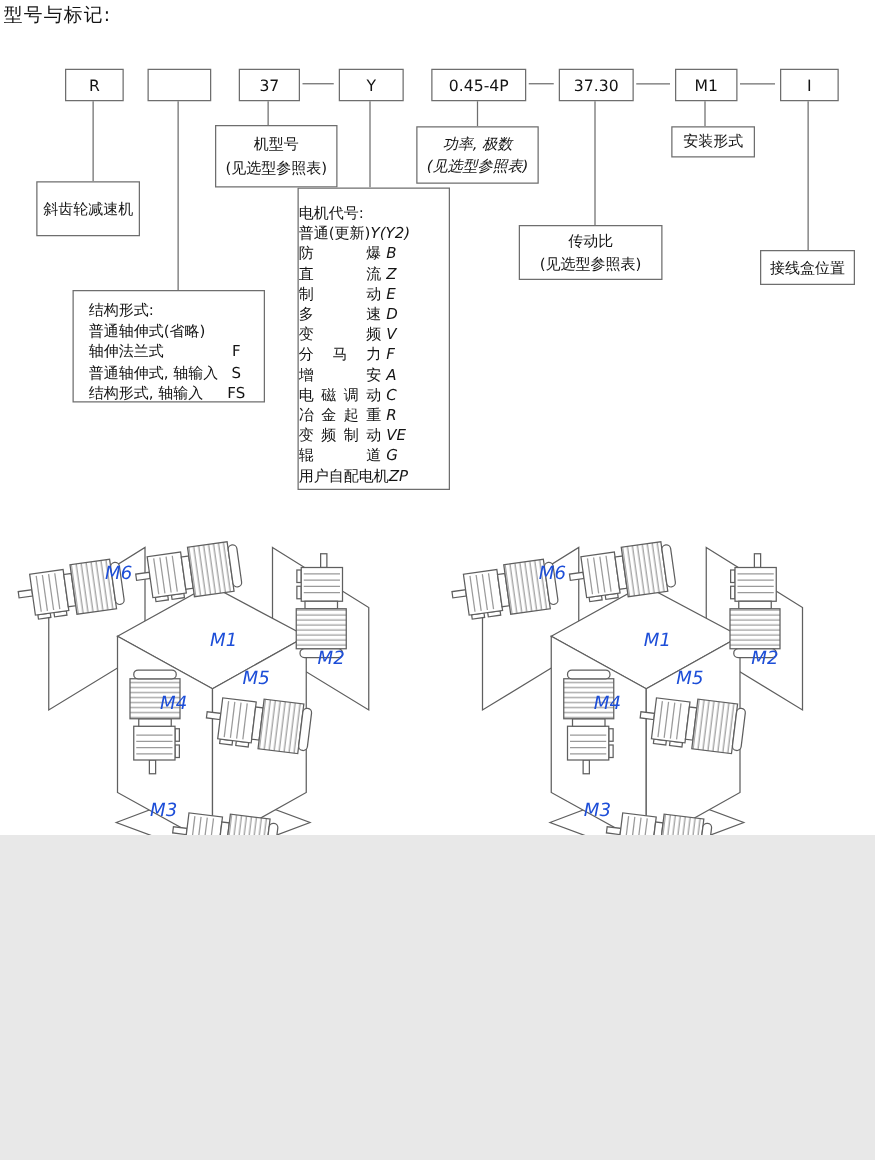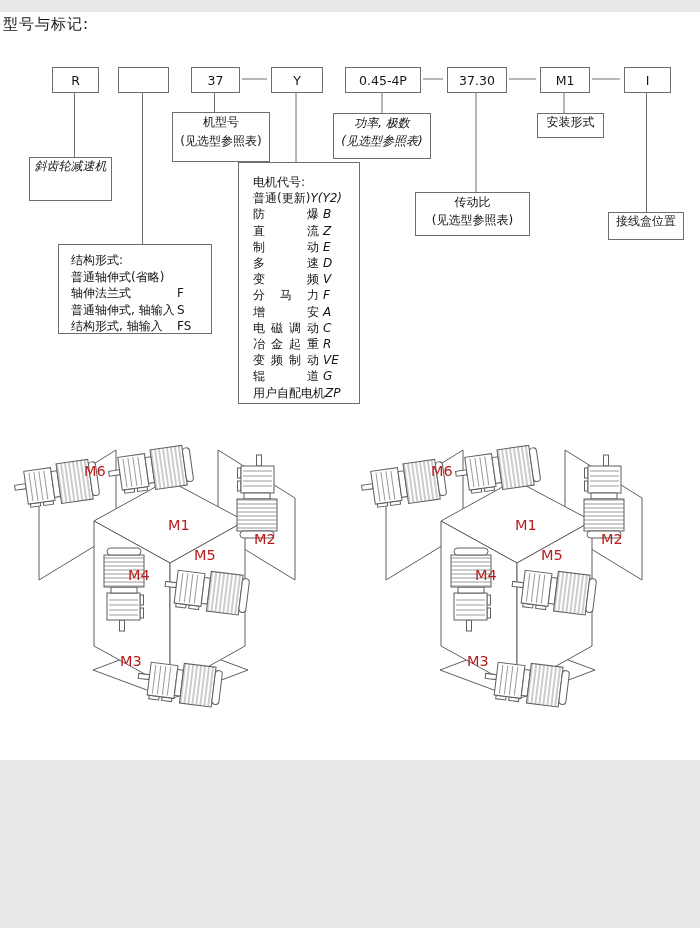--- a/index.html
+++ b/index.html
@@ -1,56 +1,56 @@
 <!DOCTYPE html>
 <html><head>
 <meta charset="utf-8">
 <style>
   html,body{margin:0;padding:0;background:#e8e8e8;}
   .sheet{
-    position:relative;width:700px;height:748px;margin:12px auto;background:#ffffff;
+    position:relative;width:700px;height:668px;margin:0 auto;background:#ffffff;
     font-family:"DejaVu Sans","Liberation Sans",sans-serif;color:#141414;overflow:hidden;
   }
   
   .doc-title{position:absolute;left:3px;top:3px;font-size:15px;font-weight:500;letter-spacing:1px;}
   .sec-heading{font-size:15.5px;font-weight:700;letter-spacing:1px;}
   
   .top-section{position:absolute;left:0;top:0;width:700px;height:420px;}
   .connectors{position:absolute;left:0;top:0;}
   .connectors line{stroke:#6e6e6e;stroke-width:1;}
   .cbox{
     position:absolute;top:55px;height:24px;border:1px solid #6e6e6e;background:#fff;
     display:flex;align-items:center;justify-content:center;font-size:12.5px;
   }
   .cb0{left:52px;width:45px}.cb1{left:118px;width:49px}.cb2{left:191px;width:47px}
   .cb3{left:271px;width:50px}.cb4{left:345px;width:74px}.cb5{left:447px;width:58px}
   .cb6{left:540px;width:48px}.cb7{left:624px;width:45px}
   .lbox{position:absolute;border:1px solid #6e6e6e;background:#fff;font-size:12px;line-height:17px;}
-  .lbox.center{display:flex;flex-direction:column;align-items:center;text-align:center;}
-  .lb-reducer{left:29px;top:145px;width:81px;height:42px;font-style:italic;}
+  .lbox.center{display:flex;flex-direction:column;align-items:center;justify-content:center;text-align:center;}
+  .lb-reducer{left:29px;top:145px;width:81px;height:42px;}
   .lb-frame{left:172px;top:100px;width:96px;height:48px;line-height:19px;}
   .lb-power{left:333px;top:101px;width:96px;height:44px;line-height:18px;font-style:italic;}
   .lb-ratio{left:415px;top:180px;width:113px;height:42px;line-height:18px;}
   .lb-mount{left:537px;top:101px;width:65px;height:23px;}
   .lb-jb{left:608px;top:200px;width:74px;height:26px;}
   .lb-structure{left:58px;top:232px;width:154px;height:90px;padding:7px 10px 0 12px;box-sizing:border-box;font-size:12px;}
-  .srow{display:flex;line-height:16.5px;}
+  .srow{display:flex;line-height:16.5px;text-align:center;}
   .scode{margin-left:auto;width:24px;}
-  .lb-motorcode{left:238px;top:150px;width:122px;height:242px;padding:11px 6px 0 14px;box-sizing:border-box;font-size:12px;}
+  .lb-motorcode{left:238px;top:150px;width:122px;height:242px;padding:11px 6px 0 0;box-sizing:border-box;font-size:12px;}
   .mrow{display:flex;line-height:16.2px;white-space:nowrap;}
   .mlabel.spread{display:inline-block;width:66px;text-align:justify;text-align-last:justify;}
   .mrow .mcode{margin-left:4px;font-style:italic;}
   .mrow.inline .mcode{margin-left:0;}
   
   .mount-section{position:absolute;left:0;top:412px;width:700px;}
   .mount-section .sec-heading{margin:6px 0 0 27px;}
   .mount-row{display:flex;gap:7px;padding-left:8px;margin-top:9px;}
   .mount-diagram{position:relative;width:340px;height:292px;}
   .mount-diagram svg{position:absolute;left:0;top:0;}
-  .mlab{position:absolute;font-size:14.5px;color:#b91c1c;}
+  .mlab{position:absolute;font-size:14.5px;color:#1d4ed8;font-style:italic;}
   .mlab.p-m6{left:76px;top:30px}.mlab.p-m1{left:160px;top:84px}.mlab.p-m2{left:246px;top:98px}
   .mlab.p-m4{left:120px;top:134px}.mlab.p-m5{left:186px;top:114px}.mlab.p-m3{left:112px;top:220px}
   
   .jb-section{position:absolute;left:0;top:736px;width:700px;}
   .jb-section .sec-heading{margin:4px 0 0 25px;}
   .jb-row{display:flex;justify-content:space-between;margin:24px 40px 0 48px;}
   .jb-item{width:136px;display:flex;flex-direction:column;align-items:center;}
   .jb-label{margin-top:7px;font-family:"DejaVu Serif","Liberation Serif",serif;font-size:16px;}
   svg.jbm .jb{display:none;}
   svg.jbm.pos-left .jb-left{display:inline;}

